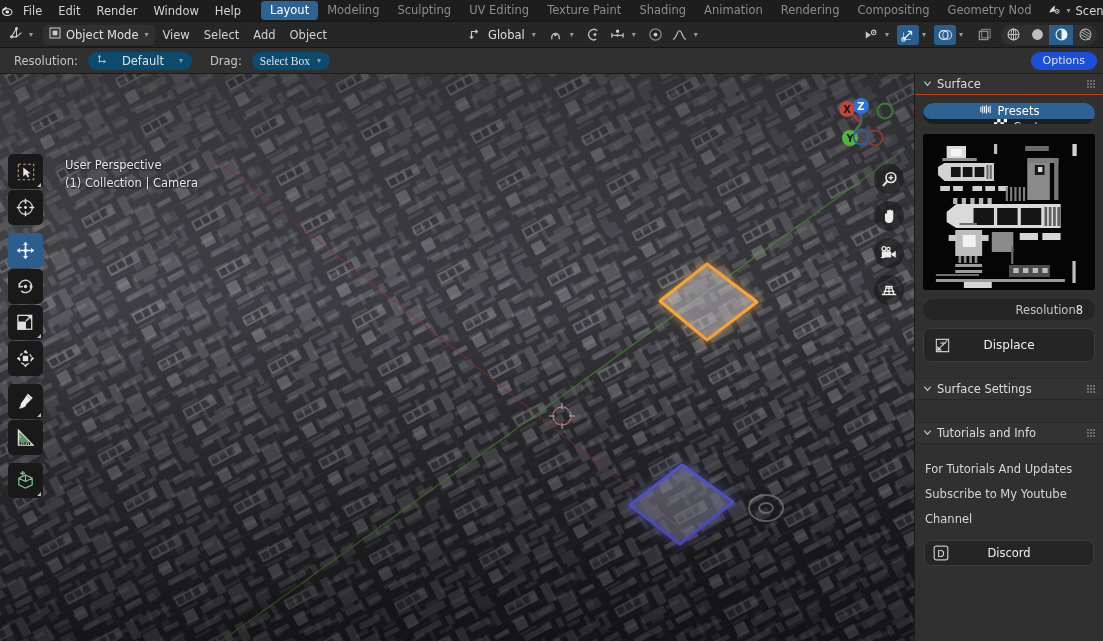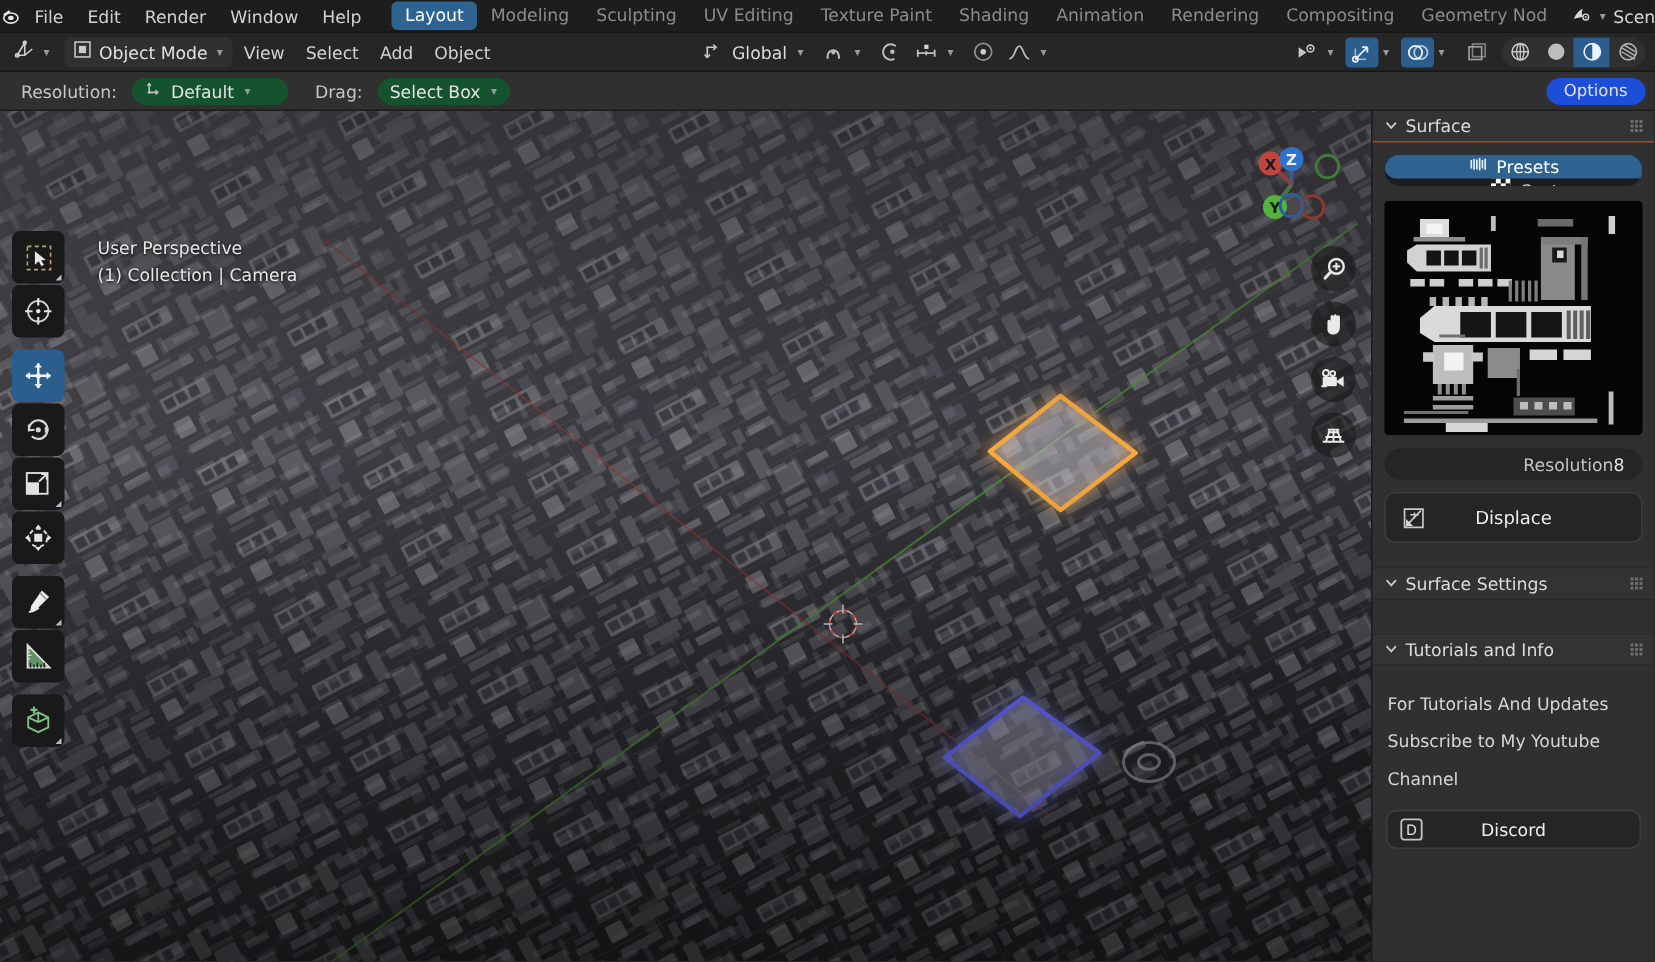--- a/index.html
+++ b/index.html
@@ -72,22 +72,23 @@
   
   .toolsettings {
     position: absolute; left: 0; top: 48px; width: 1103px; height: 26px;
     background: #303030;
     display: flex; align-items: center;
     border-bottom: 1px solid #1b1b1b;
   }
   .ts-label { color: #c6c6c6; font-size: 11.5px; margin-left: 14px; }
   .ts-dropdown {
     display: flex; align-items: center; gap: 6px;
-    background: #14532d; border-radius: 10px; height: 18px;
+    background: #0c4a6e; border-radius: 10px; height: 18px;
     padding: 0 8px; margin-left: 10px; min-width: 104px;
+    justify-content: space-between;
   }
   .ts-dropdown .dval { color: #e3e3e3; font-size: 11.5px; }
   .options-btn {
     position: absolute; right: 6px; top: 4px;
     background: #1d4ed8; border-radius: 10px; height: 18px;
     padding: 0 12px; line-height: 18px; color: #e0e0e0; font-size: 11px;
   }
 
   
   .viewport {
@@ -397,21 +398,21 @@
           <path d="M4 3 L4 10 L11 10" fill="none" stroke="#c1c1c1" stroke-width="1.2"></path>
           <path d="M11 10 L8.8 8.4 M11 10 L8.8 11.6" stroke="#c1c1c1" stroke-width="1.1"></path>
           <path d="M4 3 L2.6 5 M4 3 L5.4 5" stroke="#c1c1c1" stroke-width="1.1"></path>
           <circle cx="4" cy="10" r="1.1" fill="#c1c1c1"></circle>
         </svg>
       </span>
       <span class="dval">Default</span>
       <span class="chev">▾</span>
     </span>
     <span class="ts-label" style="margin-left:18px;">Drag:</span>
-    <span class="ts-dropdown" style="min-width:74px;">
+    <span class="ts-dropdown" style="min-width:74px;font-family:Liberation Serif, serif;">
       <span class="dval">Select Box</span>
       <span class="chev">▾</span>
     </span>
     <span class="options-btn">Options</span>
   </div>
 
   <div class="viewport">
 
     <svg class="vp-bg" width="914" height="567" viewBox="0 0 914 567" preserveAspectRatio="none">
       <defs>

